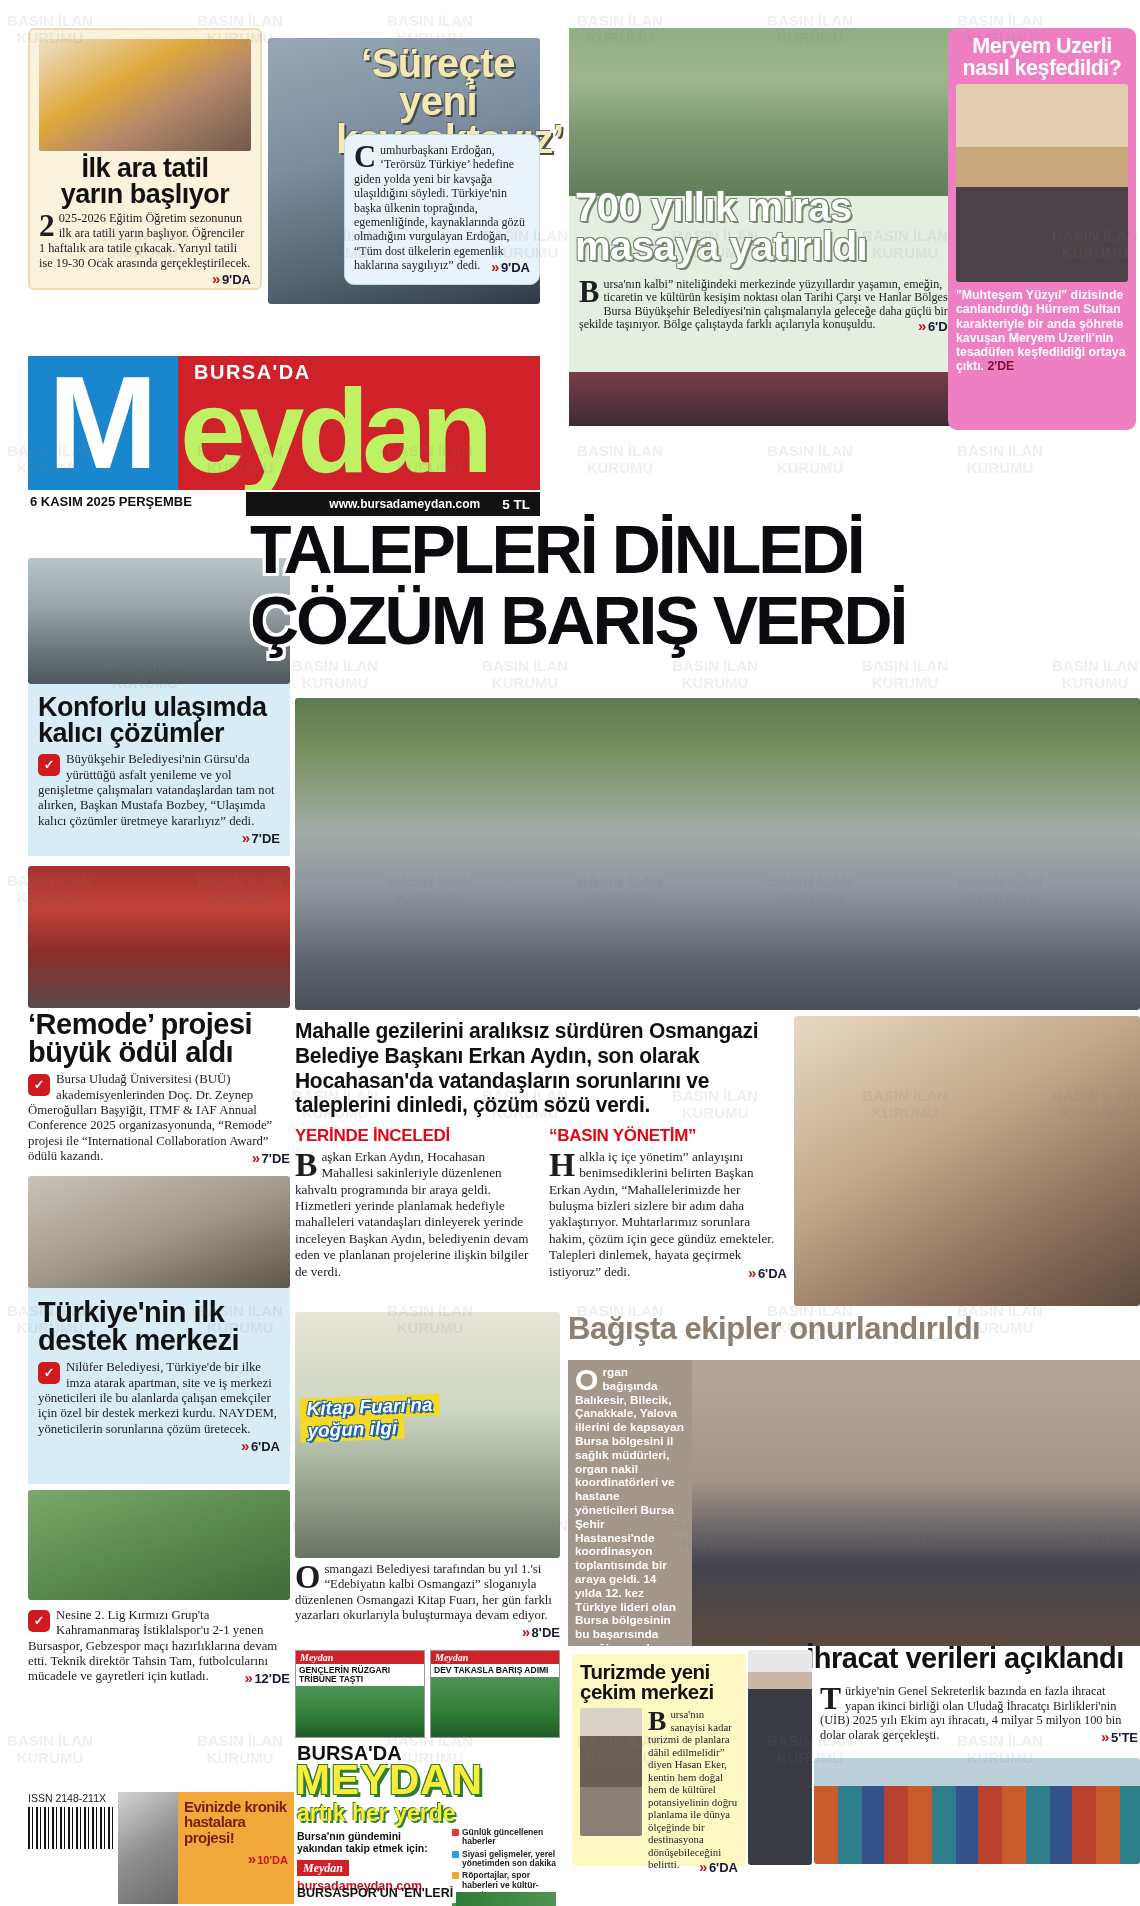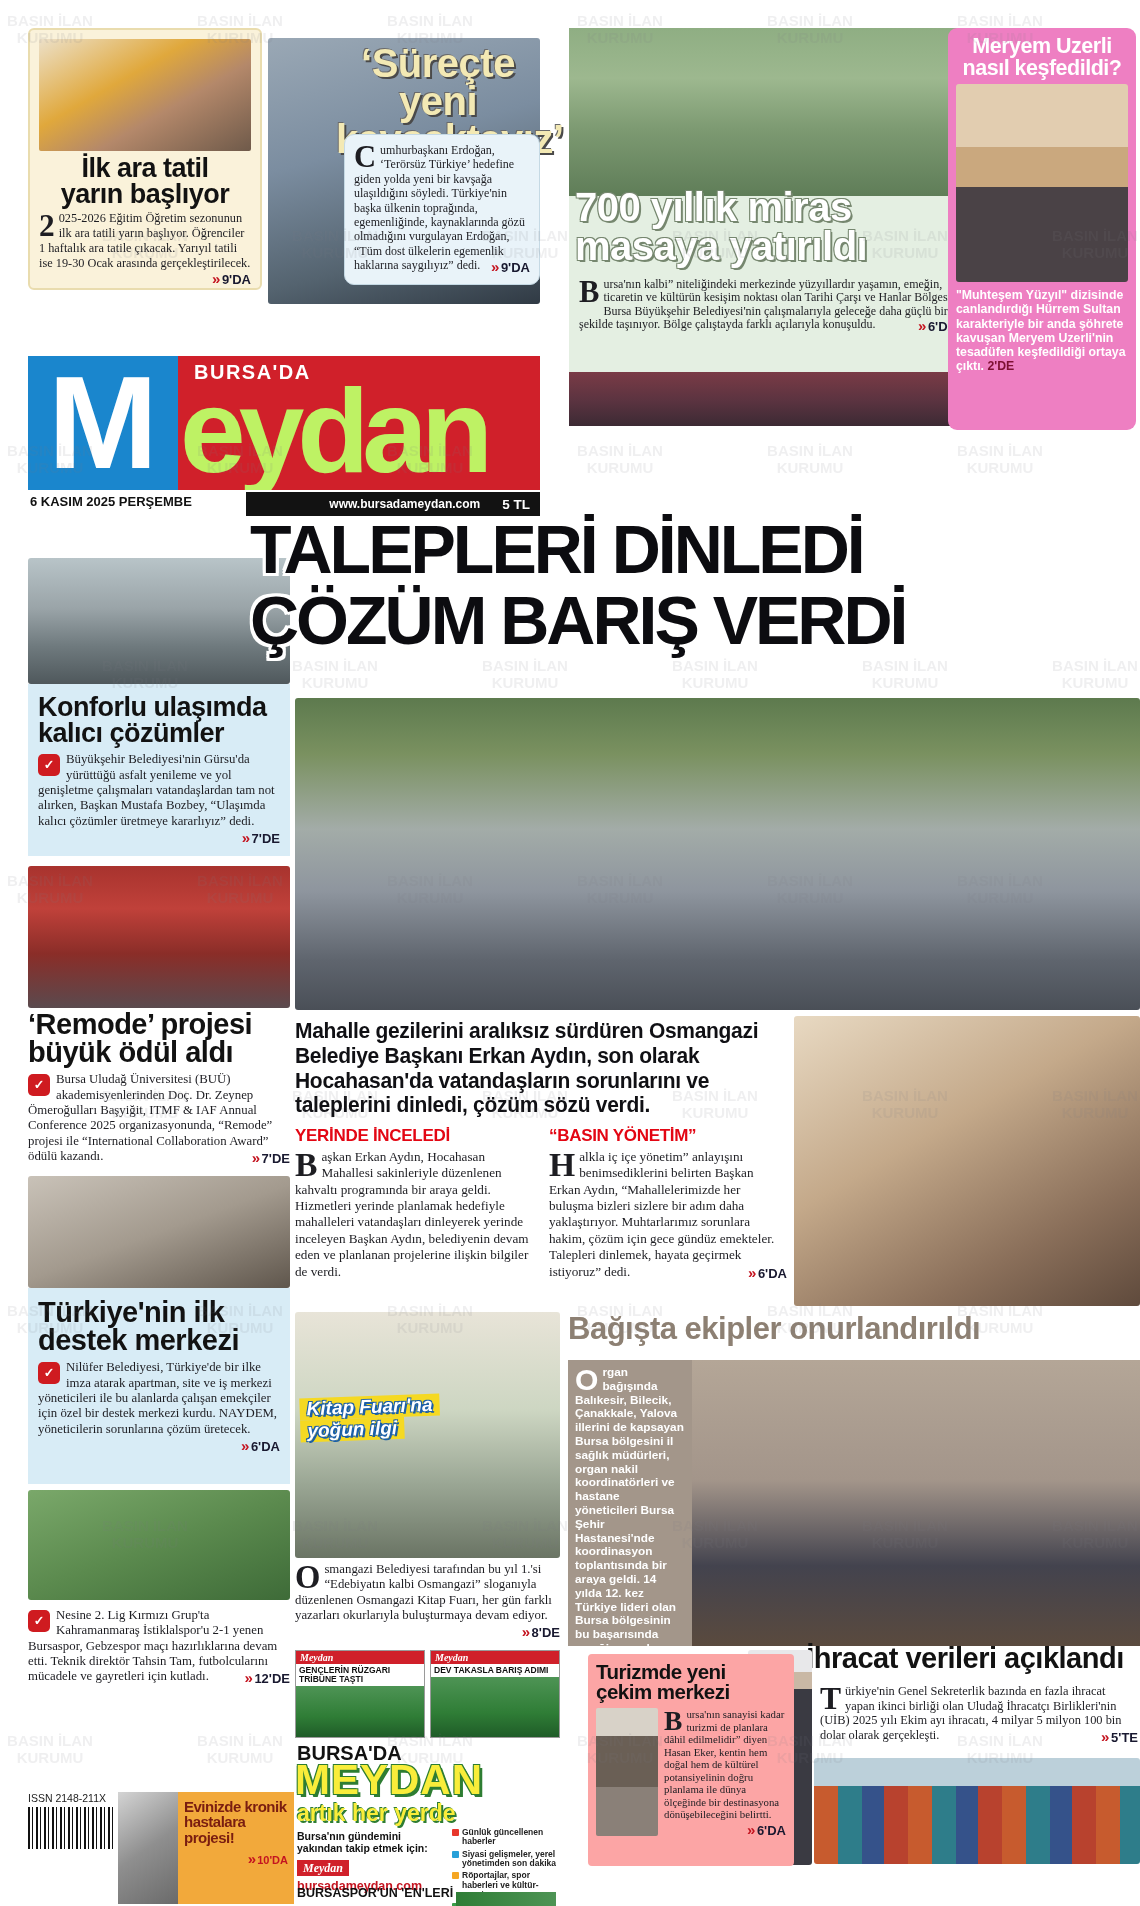--- a/index.html
+++ b/index.html
@@ -70,21 +70,21 @@
   .kitap-label span{display:inline-block;background:#f5d922;color:#fff;font-family:"Liberation Sans",sans-serif;font-weight:900;font-style:italic;font-size:19px;
         padding:1px 7px;line-height:1.05;text-shadow:2px 2px 0 #1b5fa8,-1px -1px 0 #1b5fa8,1px -1px 0 #1b5fa8,-1px 1px 0 #1b5fa8;}
   .kitap-body{left:295px;top:1562px;width:265px;font-size:12.8px;}
   
   .bagis-head{left:568px;top:1314px;width:574px;font-size:31px;color:#8d8073;}
   .bagis-mod{left:568px;top:1360px;width:572px;height:286px;background:#a3968a;display:flex;}
   .bagis-text{width:124px;padding:6px 7px;font-family:"Liberation Sans",sans-serif;font-weight:700;font-size:11.8px;line-height:1.17;color:#fff;}
   .bagis-photo{flex:1;background:linear-gradient(180deg,#b4a697 0%,#a3958a 42%,#43434e 72%,#5a4a3e 100%);}
   .bagis-page{font-weight:900;}
   
-  .turizm-box{left:572px;top:1654px;width:206px;height:212px;background:#fca5a5;border-radius:4px;padding:8px;z-index:2;margin-left:16px;}
+  .turizm-box{left:572px;top:1654px;width:174px;height:212px;background:#fef9c3;border-radius:4px;padding:8px;z-index:2;}
   .turizm-h{font-size:20.5px;line-height:0.98;}
   .turizm-flex{display:flex;gap:6px;margin-top:6px;}
   .turizm-photo{width:62px;height:128px;border-radius:2px;background:linear-gradient(180deg,#d8d2c8 0 22%,#6a5f55 22% 62%,#8a8078 62%);flex:none;}
   .turizm-body{font-size:10.8px;line-height:1.16;}
   
   .ihracat-head{left:790px;top:1644px;width:350px;font-size:29px;text-align:center;}
   .ph-man{left:748px;top:1650px;width:64px;height:215px;background:linear-gradient(180deg,#e8e8ea 0 10%,#c9b8a5 10% 18%,#3a3a42 18% 100%);}
   .ihracat-body{left:820px;top:1684px;width:318px;font-size:12.4px;line-height:1.18;}
   .ph-port{left:814px;top:1758px;width:326px;height:106px;
      background:linear-gradient(180deg,#bcd0da 0%,#bcd0da 26%,rgba(0,0,0,0) 26%),

